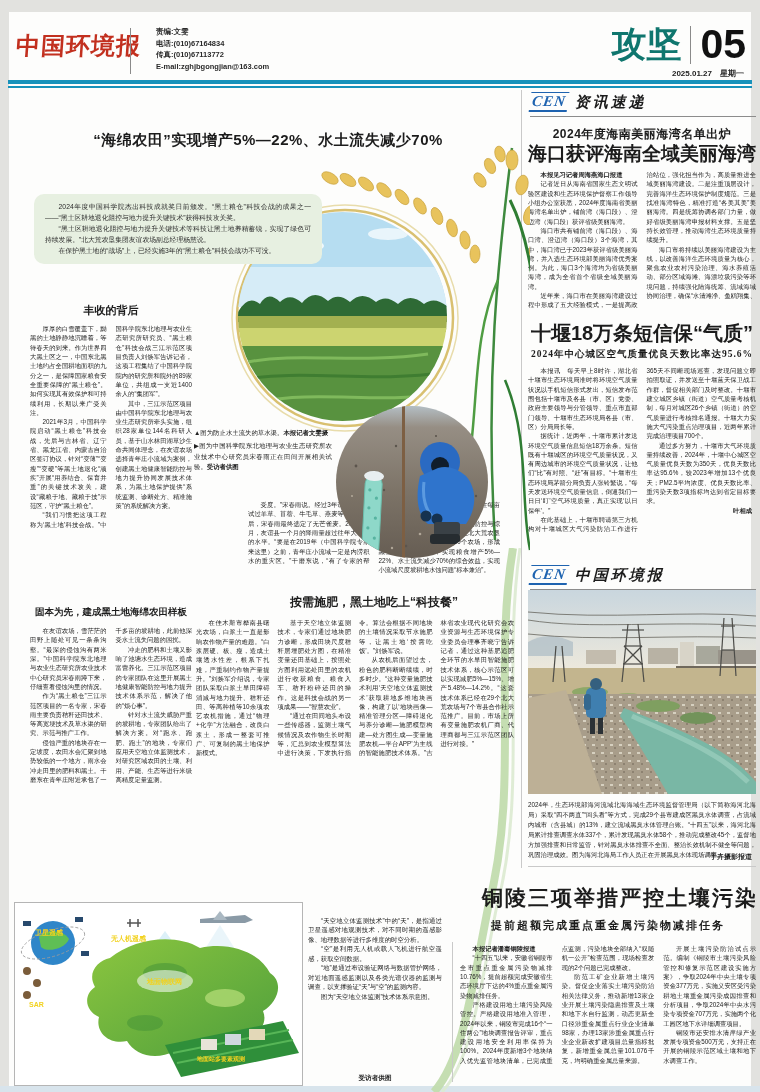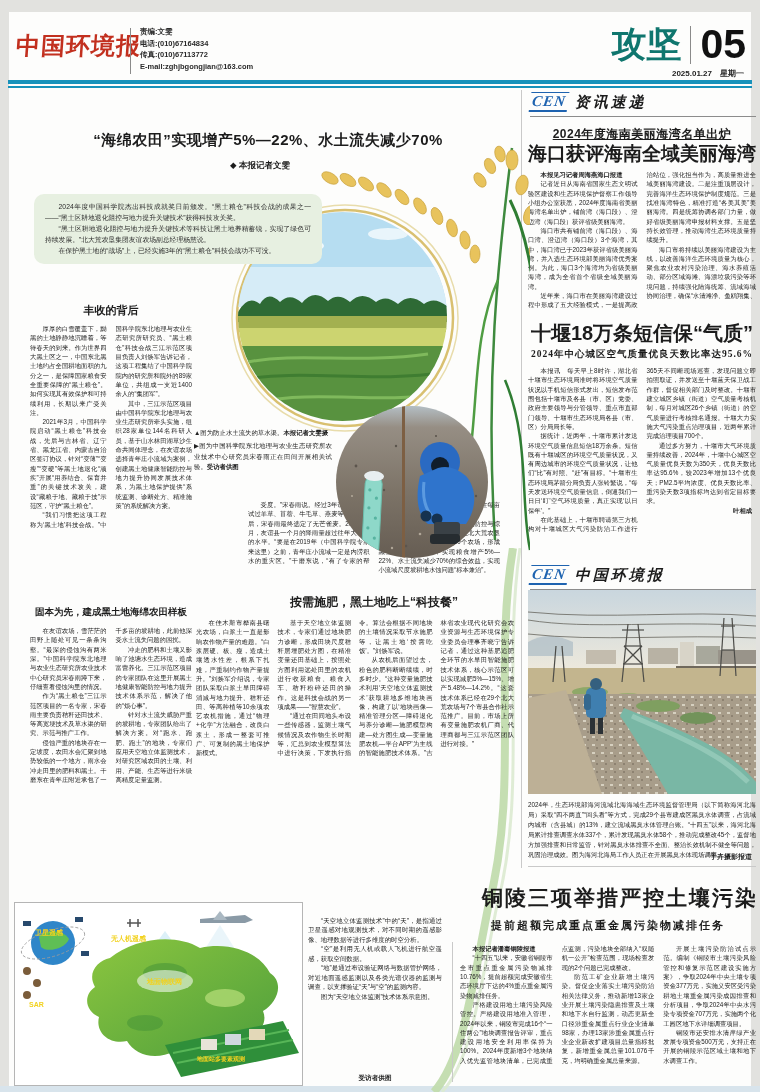--- a/index.html
+++ b/index.html
@@ -33,21 +33,21 @@
   .secttl-sm{font-size:9.5px;font-weight:800;text-align:center;white-space:nowrap;}
   .cap{font-size:6.4px;line-height:1.6;color:#222;text-align:justify;}
   .cap b{font-weight:800;}
   .circle{border-radius:50%;overflow:hidden;}
   
   .cen{display:inline-block;font-family:"Liberation Serif","DejaVu Serif",serif;font-style:italic;
        font-weight:900;font-size:15px;color:#1e63b0;letter-spacing:1px;transform:skewX(-8deg);
        border-bottom:2.5px solid #1e63b0;border-top:1.5px solid #1e63b0;padding:0 2px;line-height:1.15;}
   .cenlabel{font-size:15px;font-weight:900;font-style:italic;letter-spacing:3px;margin-left:7px;}
   .cenhdr{border-bottom:1px solid #8c8c8c;padding-bottom:4px;display:flex;align-items:center;}
-  .n1kick{font-size:12px;font-weight:800;text-align:center;letter-spacing:.5px;text-decoration:underline;}
+  .n1kick{font-size:12px;font-weight:800;text-align:center;letter-spacing:.5px;}
   .n1head{font-size:19px;font-weight:900;text-align:center;white-space:nowrap;}
   .n2head{font-size:20px;font-weight:900;text-align:center;white-space:nowrap;}
   .n2sub{font-size:9.5px;font-weight:700;text-align:center;letter-spacing:1px;
          font-family:"Liberation Serif","DejaVu Serif",serif;}
   #n1-body p:first-child{font-weight:800;}
   #n2-body p:last-child{text-align:right;font-weight:800;text-indent:0;padding-right:4px;}
   #tl-body p:first-child{font-weight:800;}
   .tlhead{font-size:21px;font-weight:900;text-align:center;letter-spacing:2px;white-space:nowrap;}
   .tlsub{font-size:11px;font-weight:700;text-align:center;letter-spacing:2px;
          font-family:"Liberation Serif","DejaVu Serif",serif;}
@@ -61,37 +61,36 @@
 
 <div id="page">
 
   <div class="abs edge" style="left:0;top:0;width:760px;height:12px;"></div>
   <div class="abs edge" style="left:0;top:0;width:9px;height:1092px;"></div>
   <div class="abs edge" style="left:751px;top:0;width:9px;height:1092px;"></div>
   <div class="abs" style="left:0;top:1086px;width:760px;height:6px;background:#d8e4ec;"></div>
 
   <div class="abs logo" style="left:16px;top:30px;">中国环境报</div>
   <div class="abs vline" style="left:130px;top:28px;height:46px;"></div>
-  <div class="abs contact" style="left:140px;top:26px;">
+  <div class="abs contact" style="left:156px;top:26px;">
     <div>责编:文雯</div>
     <div>电话:(010)67164834</div>
     <div>传真:(010)67113772</div>
     <div>E-mail:zghjbgongjian@163.com</div>
   </div>
   <div class="abs" style="right:14px;top:24px;display:flex;align-items:center;">
     <span class="secname">攻坚</span>
     <span class="vline" style="height:38px;margin:0 9px;display:inline-block;"></span>
     <span class="pageno">05</span>
   </div>
   <div class="abs dateline" style="right:16px;top:68px;">2025.01.27　星期一</div>
   <div class="abs rule-thick" style="left:8px;top:80px;width:744px;"></div>
   <div class="abs rule-thin" style="left:8px;top:86px;width:744px;"></div>
 
   <div class="abs kicker" style="left:20px;top:95px;width:496px;">“海绵农田”实现增产5%—22%、水土流失减少70%</div>
-  <div class="abs byline" style="left:4px;top:160px;width:512px;">◆ 本报记者文雯</div>
 
   <svg class="abs" style="left:180px;top:140px;z-index:1;" width="350" height="418" viewBox="0 0 350 418">
     <circle cx="165" cy="178" r="113" fill="none" stroke="#e8dcab" stroke-width="1.5"></circle>
     <circle cx="165" cy="178" r="108" fill="none" stroke="#d9c070" stroke-width="2.5"></circle>
     <path d="M332,8 C318,120 305,240 315,400" fill="none" stroke="#3e8a3e" stroke-width="2.5"></path>
     <path d="M330,60 C360,120 355,200 365,260" fill="none" stroke="#2f7d33" stroke-width="3"></path>
     <path d="M318,140 C290,200 300,280 285,340" fill="none" stroke="#4f9d42" stroke-width="2.5"></path>
     <path d="M325,240 C350,300 340,360 350,410" fill="none" stroke="#2f7d33" stroke-width="2.5"></path>
     <g fill="#e8c35c" stroke="#c9a23e" stroke-width="0.7">
       <ellipse cx="150" cy="38" rx="5" ry="9" transform="rotate(-60 150 38)"></ellipse>

